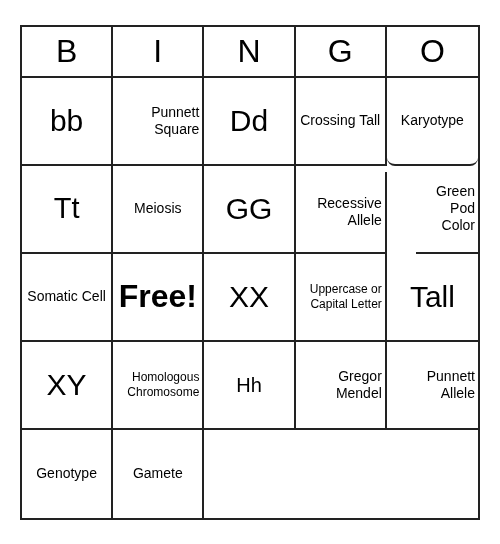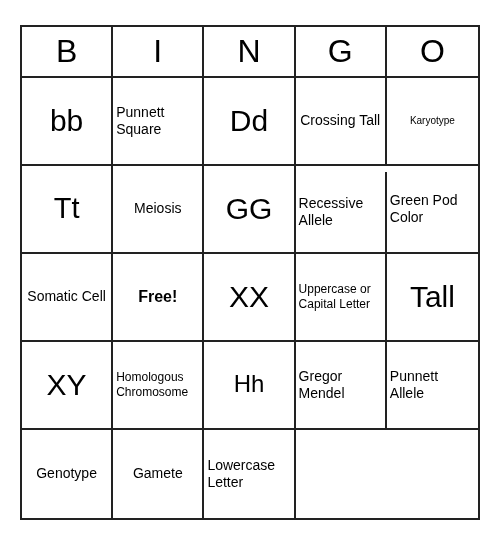--- a/index.html
+++ b/index.html
@@ -36,21 +36,21 @@
       display: grid;
       grid-template-columns: repeat(5, 1fr);
       grid-template-rows: repeat(5, 88px);
     }
     .cell {
       border-right: 2px solid #222;
       border-bottom: 2px solid #222;
       display: flex;
       align-items: center;
       justify-content: center;
-      text-align: left;
+      text-align: right;
       padding: 3px;
       font-size: 14px;
       line-height: 1.2;
     }
     .cell:nth-child(5n) {
       border-right: none;
     }
     .cell:nth-child(n+21) {
       border-bottom: none;
     }
@@ -64,33 +64,32 @@
       <div class="header-cell">I</div>
       <div class="header-cell">N</div>
       <div class="header-cell">G</div>
       <div class="header-cell">O</div>
     </div>
   <div class="bingo-grid">
   <div class="cell" style="font-size: 30px;">bb</div>
       <div class="cell" style="font-size: 14px;">Punnett Square</div>
       <div class="cell" style="font-size: 30px;">Dd</div>
       <div class="cell" style="font-size: 14px;">Crossing Tall</div>
-      <div class="cell" style="font-size: 10px;">Karyotype</div>
+      <div class="cell" style="font-size: 14px; border-radius: 8px;">Karyotype</div>
       <div class="cell" style="font-size: 29px;">Tt</div>
       <div class="cell" style="font-size: 14px;">Meiosis</div>
       <div class="cell" style="font-size: 30px;">GG</div>
       <div class="cell" style="font-size: 14px; margin-top: 6px;">Recessive Allele</div>
-      <div class="cell" style="font-size: 14px;">Green Pod Color</div>
+      <div class="cell" style="font-size: 14px; margin-left: 29px;">Green Pod Color</div>
       <div class="cell" style="font-size: 14px;">Somatic Cell</div>
-      <div class="cell" style="font-size: 16px; font-weight: bold;">Free!</div>
+      <div class="cell" style="font-size: 32px; font-weight: bold;">Free!</div>
       <div class="cell" style="font-size: 30px;">XX</div>
       <div class="cell" style="font-size: 12px;">Uppercase or Capital Letter</div>
       <div class="cell" style="font-size: 30px;">Tall</div>
       <div class="cell" style="font-size: 30px;">XY</div>
       <div class="cell" style="font-size: 12px;">Homologous Chromosome</div>
-      <div class="cell" style="font-size: 24px;">Hh</div>
+      <div class="cell" style="font-size: 20px;">Hh</div>
       <div class="cell" style="font-size: 14px;">Gregor Mendel</div>
       <div class="cell" style="font-size: 14px;">Punnett Allele</div>
       <div class="cell" style="font-size: 14px;">Genotype</div>
       <div class="cell" style="font-size: 14px;">Gamete</div>
-      <div class="cell" style="font-size: 14px;">Lowercase Letter</div>
     </div>
 </div>
 
 </body></html>

